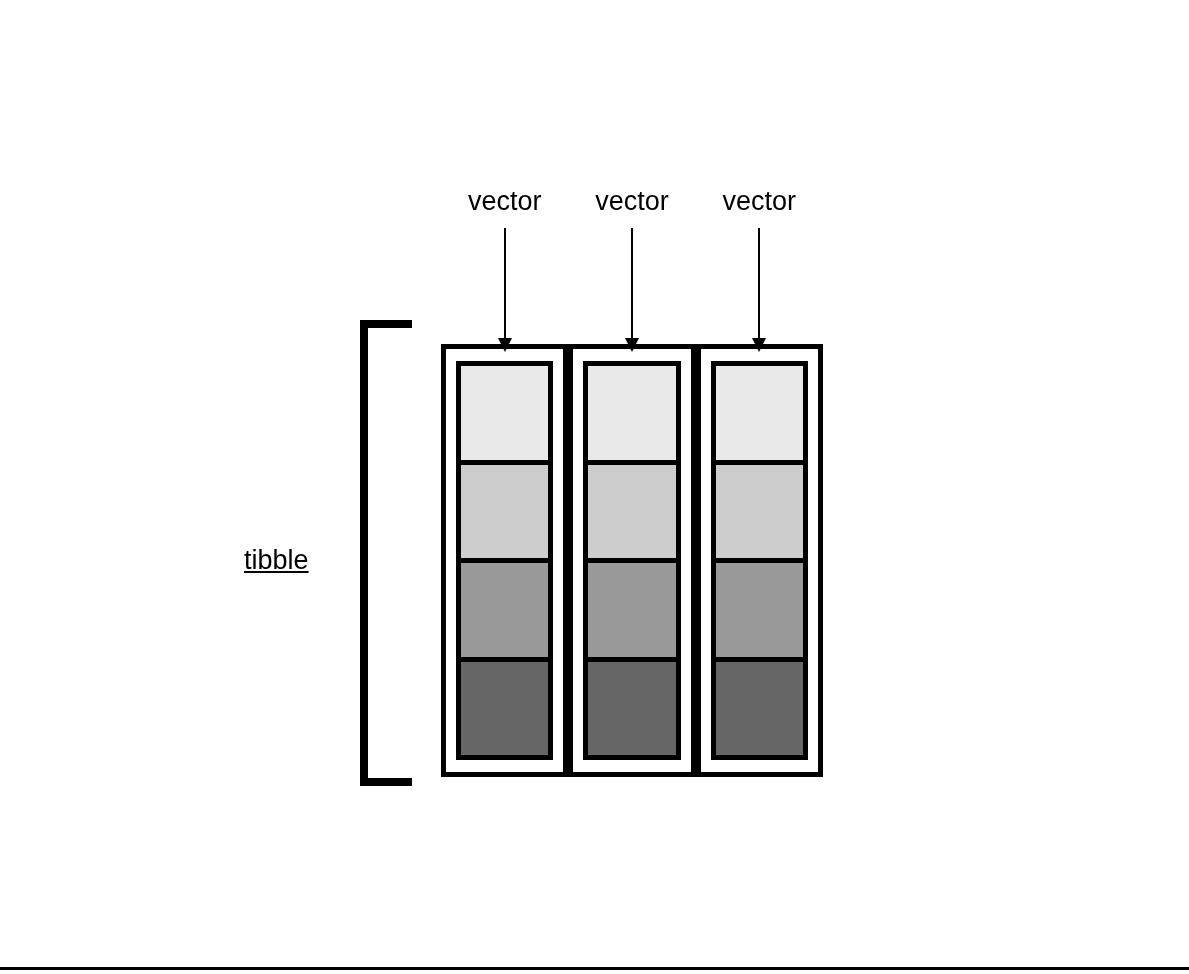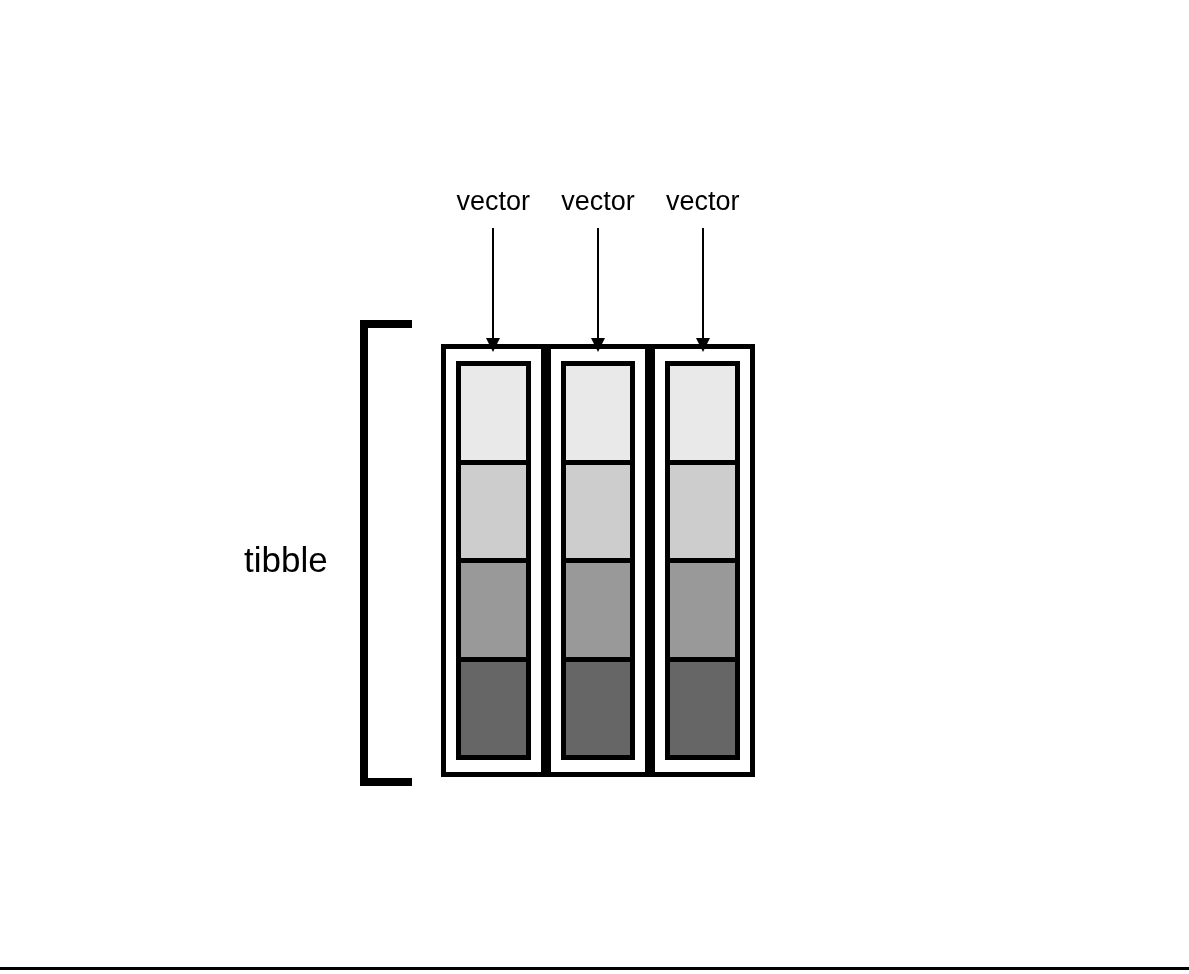--- a/index.html
+++ b/index.html
@@ -19,42 +19,43 @@
     height: 974px;
     background: var(--bg-color);
     overflow: hidden;
   }
 
   
   .row-label {
     position: absolute;
     left: 244px;
     top: 544px;
-    font-size: 35px;
+    font-size: 27px;
     line-height: 32px;
     color: var(--text-color);
     white-space: nowrap;
+    text-decoration: underline;
   }
   .bracket {
     position: absolute;
     left: 360px;
     top: 320px;
     width: 52px;
     height: 466px;
     border-left: 8px solid var(--border-color);
     border-top: 8px solid var(--border-color);
     border-bottom: 8px solid var(--border-color);
   }
 
   
   .columns-area {
     position: absolute;
     left: 441px;
     top: 186px;
-    width: 314px;
+    width: 382px;
     height: 591px;
     display: flex;
   }
   .unit {
     position: relative;
     flex: 1 1 0;
   }
   .vec-label {
     position: absolute;
     top: 0;

